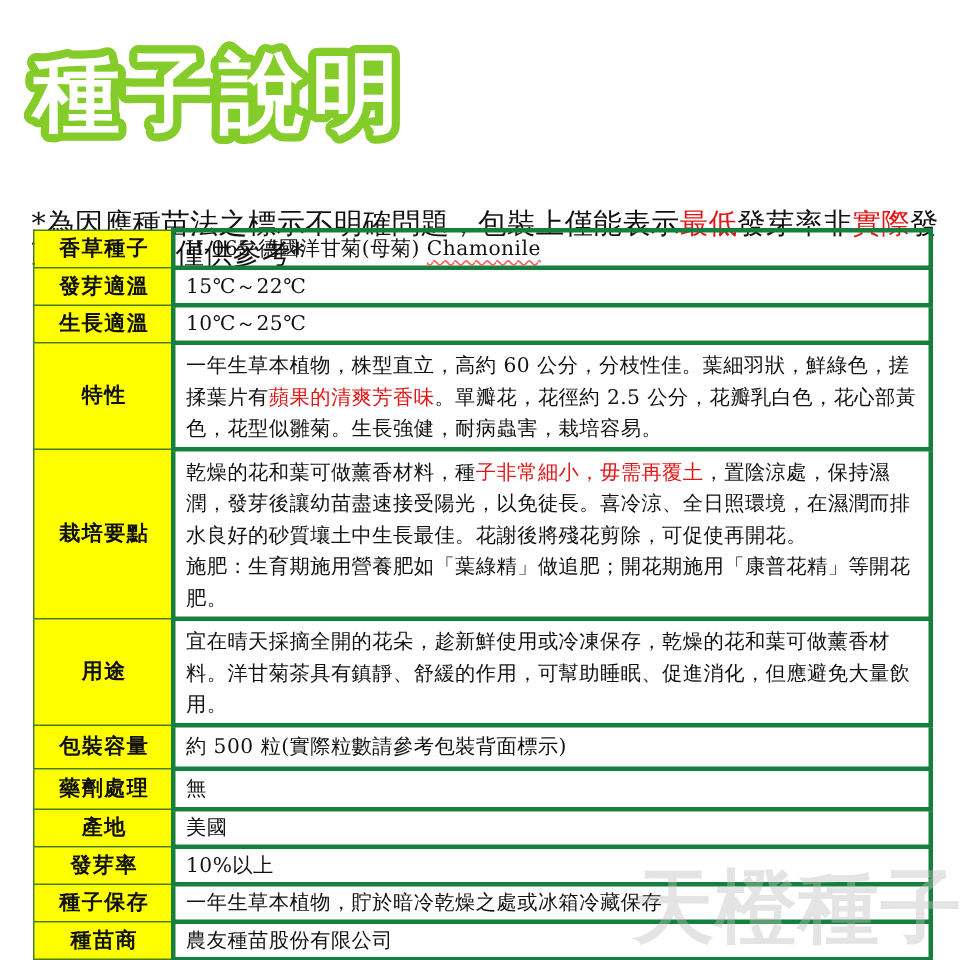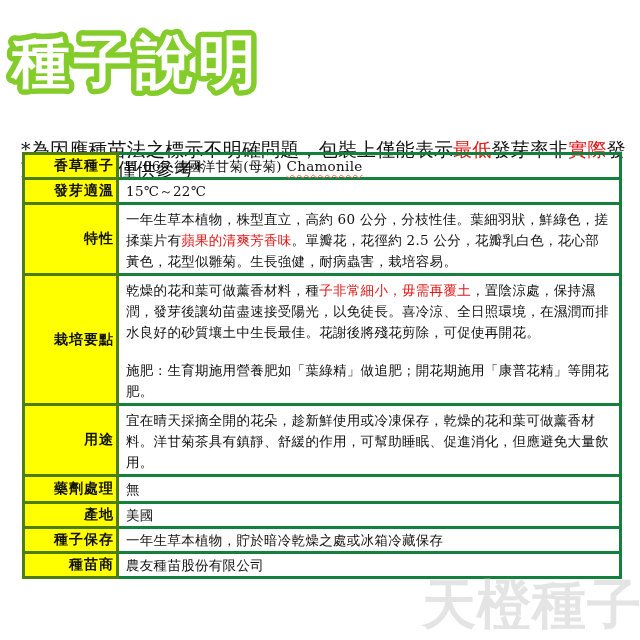--- a/index.html
+++ b/index.html
@@ -1,53 +1,53 @@
 <!DOCTYPE html>
 <html><head>
 <meta charset="utf-8">
 <style>
   html,body{margin:0;padding:0}
   body{
     width:640px;height:640px;background:#ffffff;position:relative;
     font-family:"DejaVu Serif","Liberation Serif",serif;
     overflow:hidden;color:#1a1a1a;
   }
-  .title-wrap{position:absolute;left:6px;top:12px;width:290px;height:100px}
+  .title-wrap{position:absolute;left:16px;top:12px;width:290px;height:100px}
   .disclaimer{
     position:absolute;left:21px;top:139px;width:608px;margin:0;
     font-size:19px;font-weight:normal;letter-spacing:0.2px;line-height:20px;
     color:#111;
   }
   .red{color:#e31414}
   table.spec{
     position:absolute;left:22px;top:152px;width:600px;
     border-collapse:collapse;table-layout:fixed;
     font-size:13.5px;color:#111;
   }
   table.spec th{
-    width:85px;background:#ffff00;text-align:right;
+    width:85px;background:#ffff00;text-align:center;
     font-weight:bold;font-size:14px;letter-spacing:1px;
-    padding:0 2px 0 4px;border:3px solid #4d7c0f;vertical-align:middle;
+    padding:0 2px 0 4px;border:1px solid #4d7c0f;vertical-align:middle;
   }
   table.spec td{
     padding:1px 7px;border:3px solid #15803d;vertical-align:middle;
     line-height:20px;letter-spacing:0.3px;
   }
   tr.tall td{vertical-align:top;padding-top:4px;line-height:21px}
   tr.r22{height:22px} tr.r69{height:69px} tr.r96{height:96px}
   tr.r53{height:53px} tr.r29{height:29px} tr.r27{height:27px}
   tr.r24{height:24px} tr.r25{height:25px}
   .en-word{
     text-decoration:underline;
     text-decoration-style:wavy;
     text-decoration-color:#ff5a5a;
     text-decoration-thickness:1px;
     text-underline-offset:3px;
   }
-  .fert-line{margin-top:17px}
+  .fert-line{margin-top:0}
   .watermark{
     position:absolute;left:422px;top:569px;z-index:5;
     font-size:54px;font-weight:bold;letter-spacing:1px;white-space:nowrap;
     color:rgba(190,190,190,0.42);
     font-family:"DejaVu Sans","Liberation Sans",sans-serif;
   }
 </style>
 </head>
 <body>
 
@@ -62,42 +62,54 @@
 <table class="spec">
   <tbody>
       <tr class="r22">
     <th>香草種子</th>
     <td><span>H-065 德國洋甘菊(母菊) </span><span class="en-word">Chamonile</span></td>
   </tr>
   <tr class="r22">
     <th>發芽適溫</th>
     <td>15℃～22℃</td>
   </tr>
+  <tr class="r22">
+    <th>生長適溫</th>
+    <td>10℃～25℃</td>
+  </tr>
   <tr class="r69 tall">
     <th>特性</th>
     <td><span>一年生草本植物，株型直立，高約 60 公分，分枝性佳。葉細羽狀，鮮綠色，搓揉葉片有</span><span class="red">蘋果的清爽芳香味</span><span>。單瓣花，花徑約 2.5 公分，花瓣乳白色，花心部黃色，花型似雛菊。生長強健，耐病蟲害，栽培容易。</span></td>
   </tr>
   <tr class="r96 tall">
     <th>栽培要點</th>
     <td>
       <div><span>乾燥的花和葉可做薰香材料，種</span><span class="red">子非常細小，毋需再覆土</span><span>，置陰涼處，保持濕潤，發芽後讓幼苗盡速接受陽光，以免徒長。喜冷涼、全日照環境，在濕潤而排水良好的砂質壤土中生長最佳。花謝後將殘花剪除，可促使再開花。</span></div>
       <div class="fert-line">施肥：生育期施用營養肥如「葉綠精」做追肥；開花期施用「康普花精」等開花肥。</div>
     </td>
   </tr>
   <tr class="r53 tall">
     <th>用途</th>
     <td>宜在晴天採摘全開的花朵，趁新鮮使用或冷凍保存，乾燥的花和葉可做薰香材料。洋甘菊茶具有鎮靜、舒緩的作用，可幫助睡眠、促進消化，但應避免大量飲用。</td>
   </tr>
+  <tr class="r29">
+    <th>包裝容量</th>
+    <td>約 500 粒(實際粒數請參考包裝背面標示)</td>
+  </tr>
   <tr class="r27">
     <th>藥劑處理</th>
     <td>無</td>
   </tr>
   <tr class="r24">
     <th>產地</th>
     <td>美國</td>
+  </tr>
+  <tr class="r25">
+    <th>發芽率</th>
+    <td>10%以上</td>
   </tr>
   <tr class="r25">
     <th>種子保存</th>
     <td>一年生草本植物，貯於暗冷乾燥之處或冰箱冷藏保存</td>
   </tr>
   <tr class="r24">
     <th>種苗商</th>
     <td>農友種苗股份有限公司</td>
   </tr>
 </tbody>

